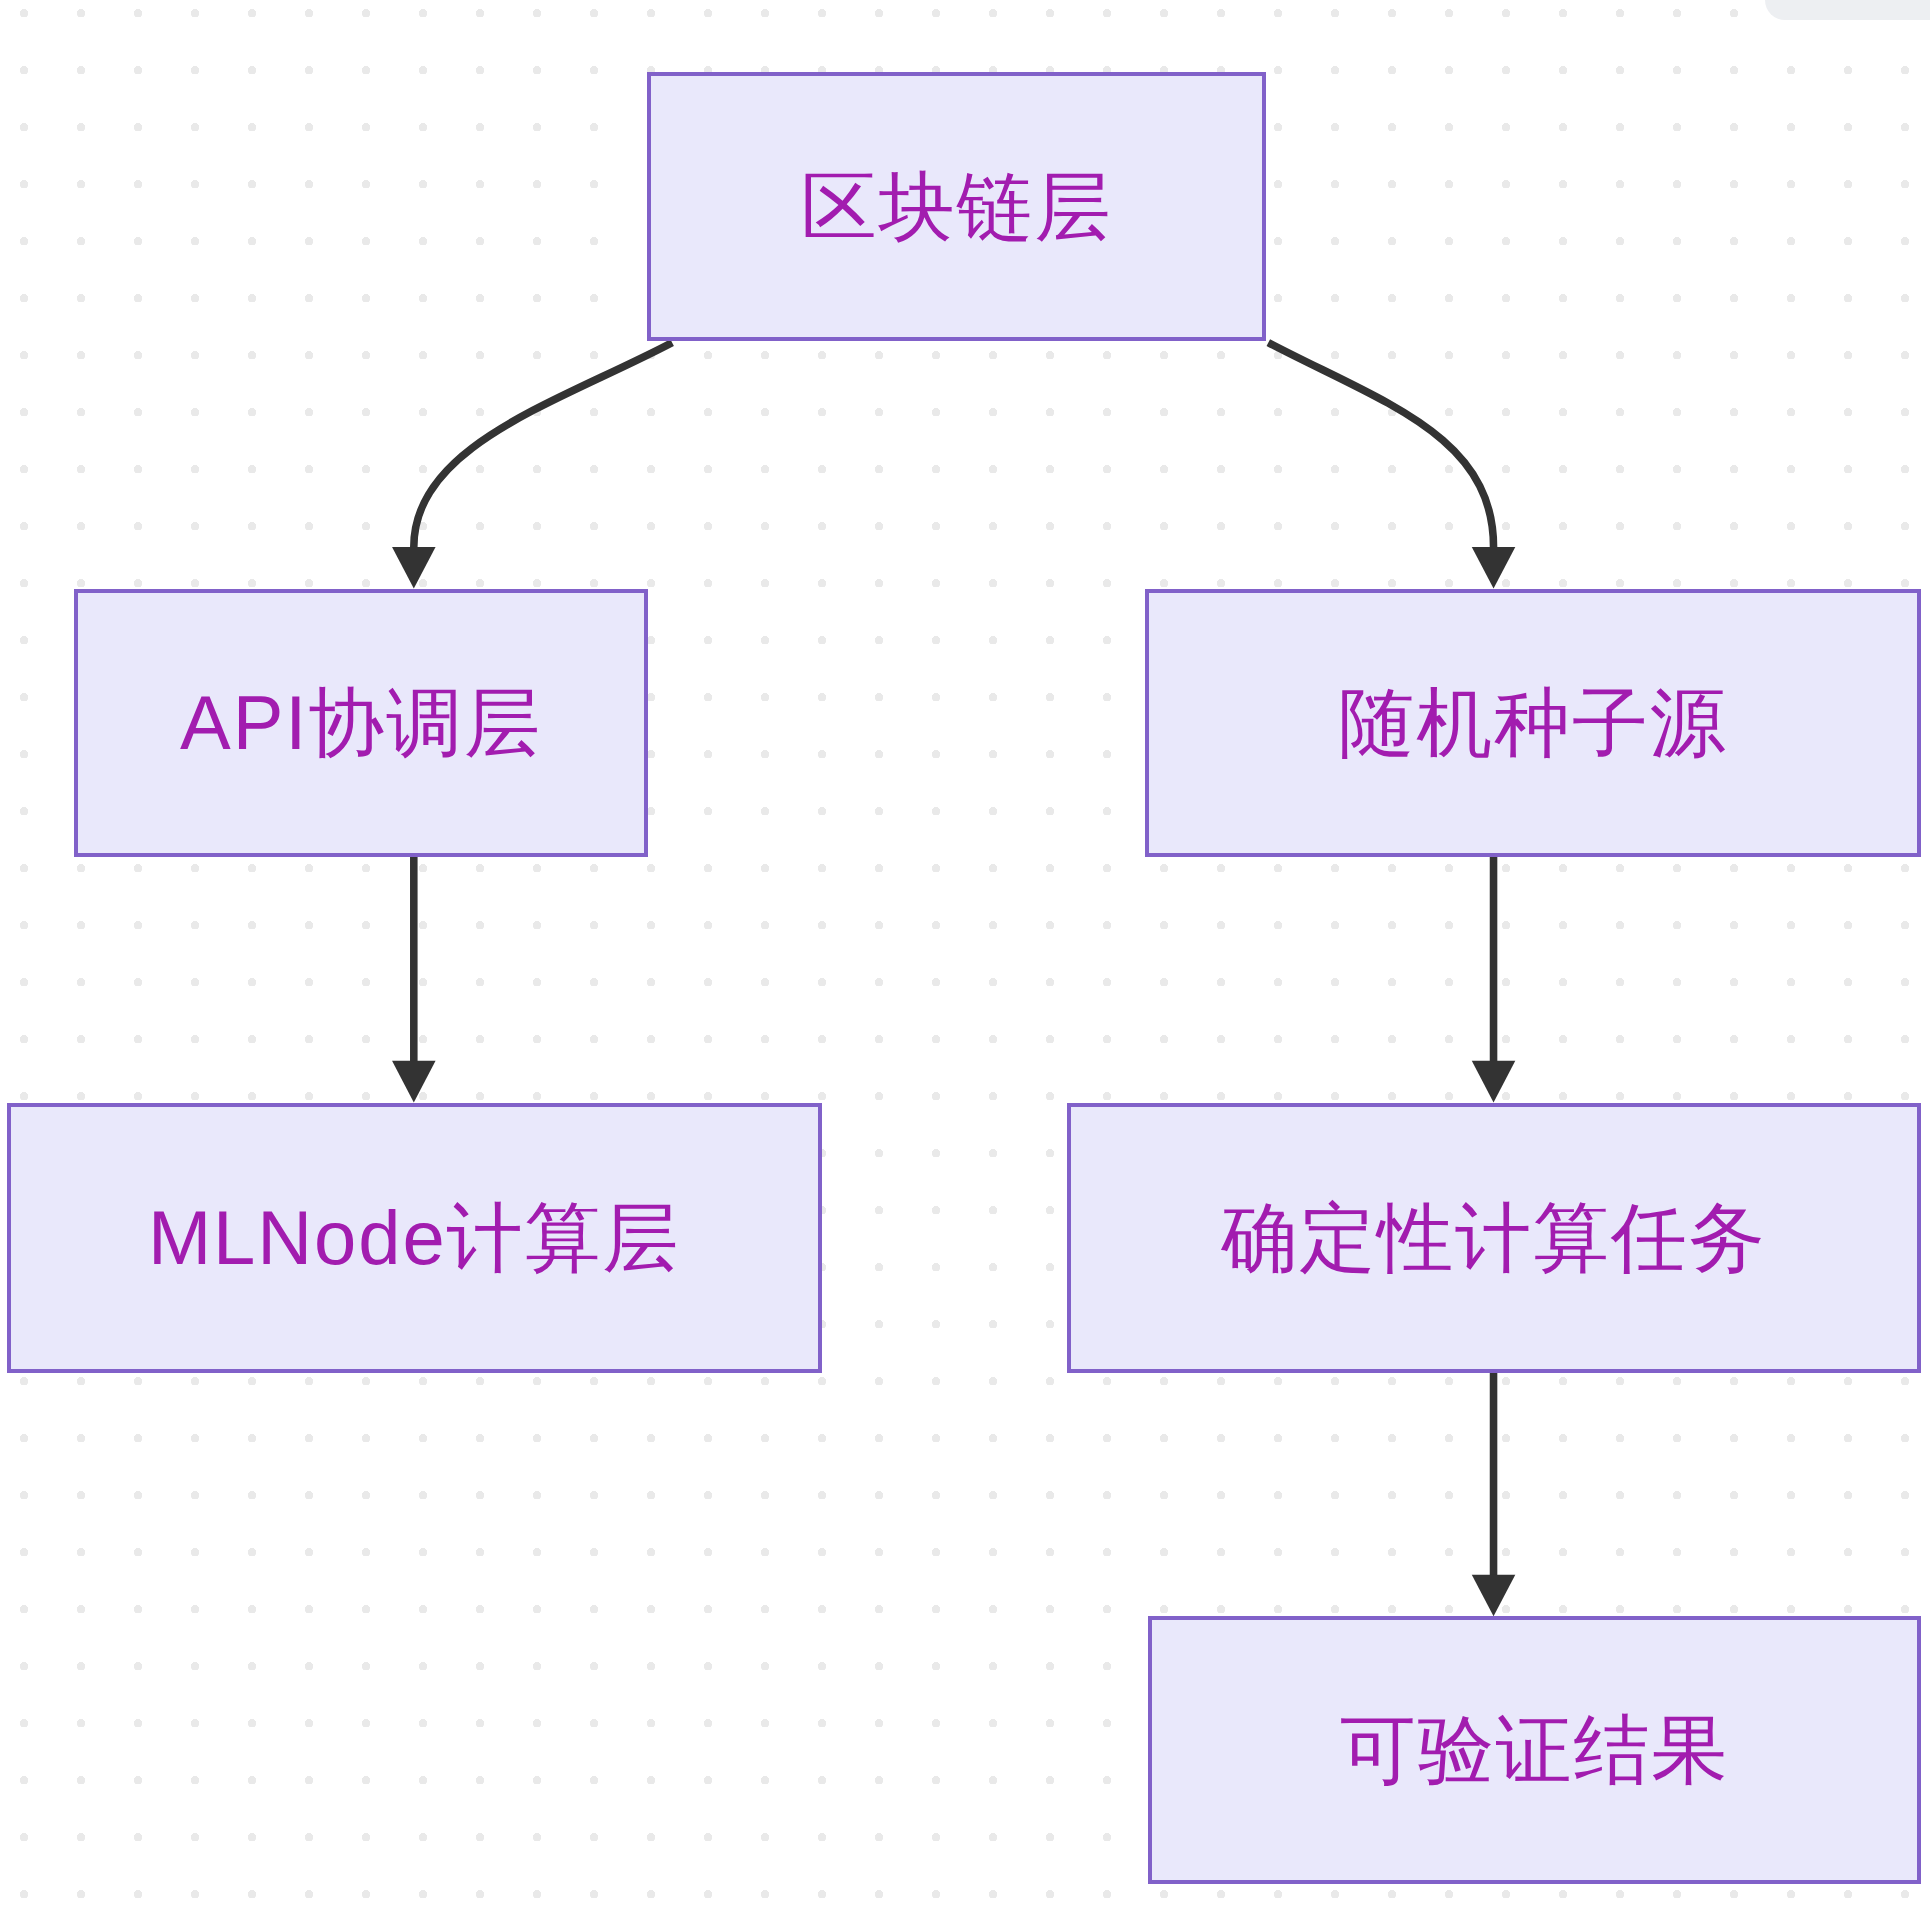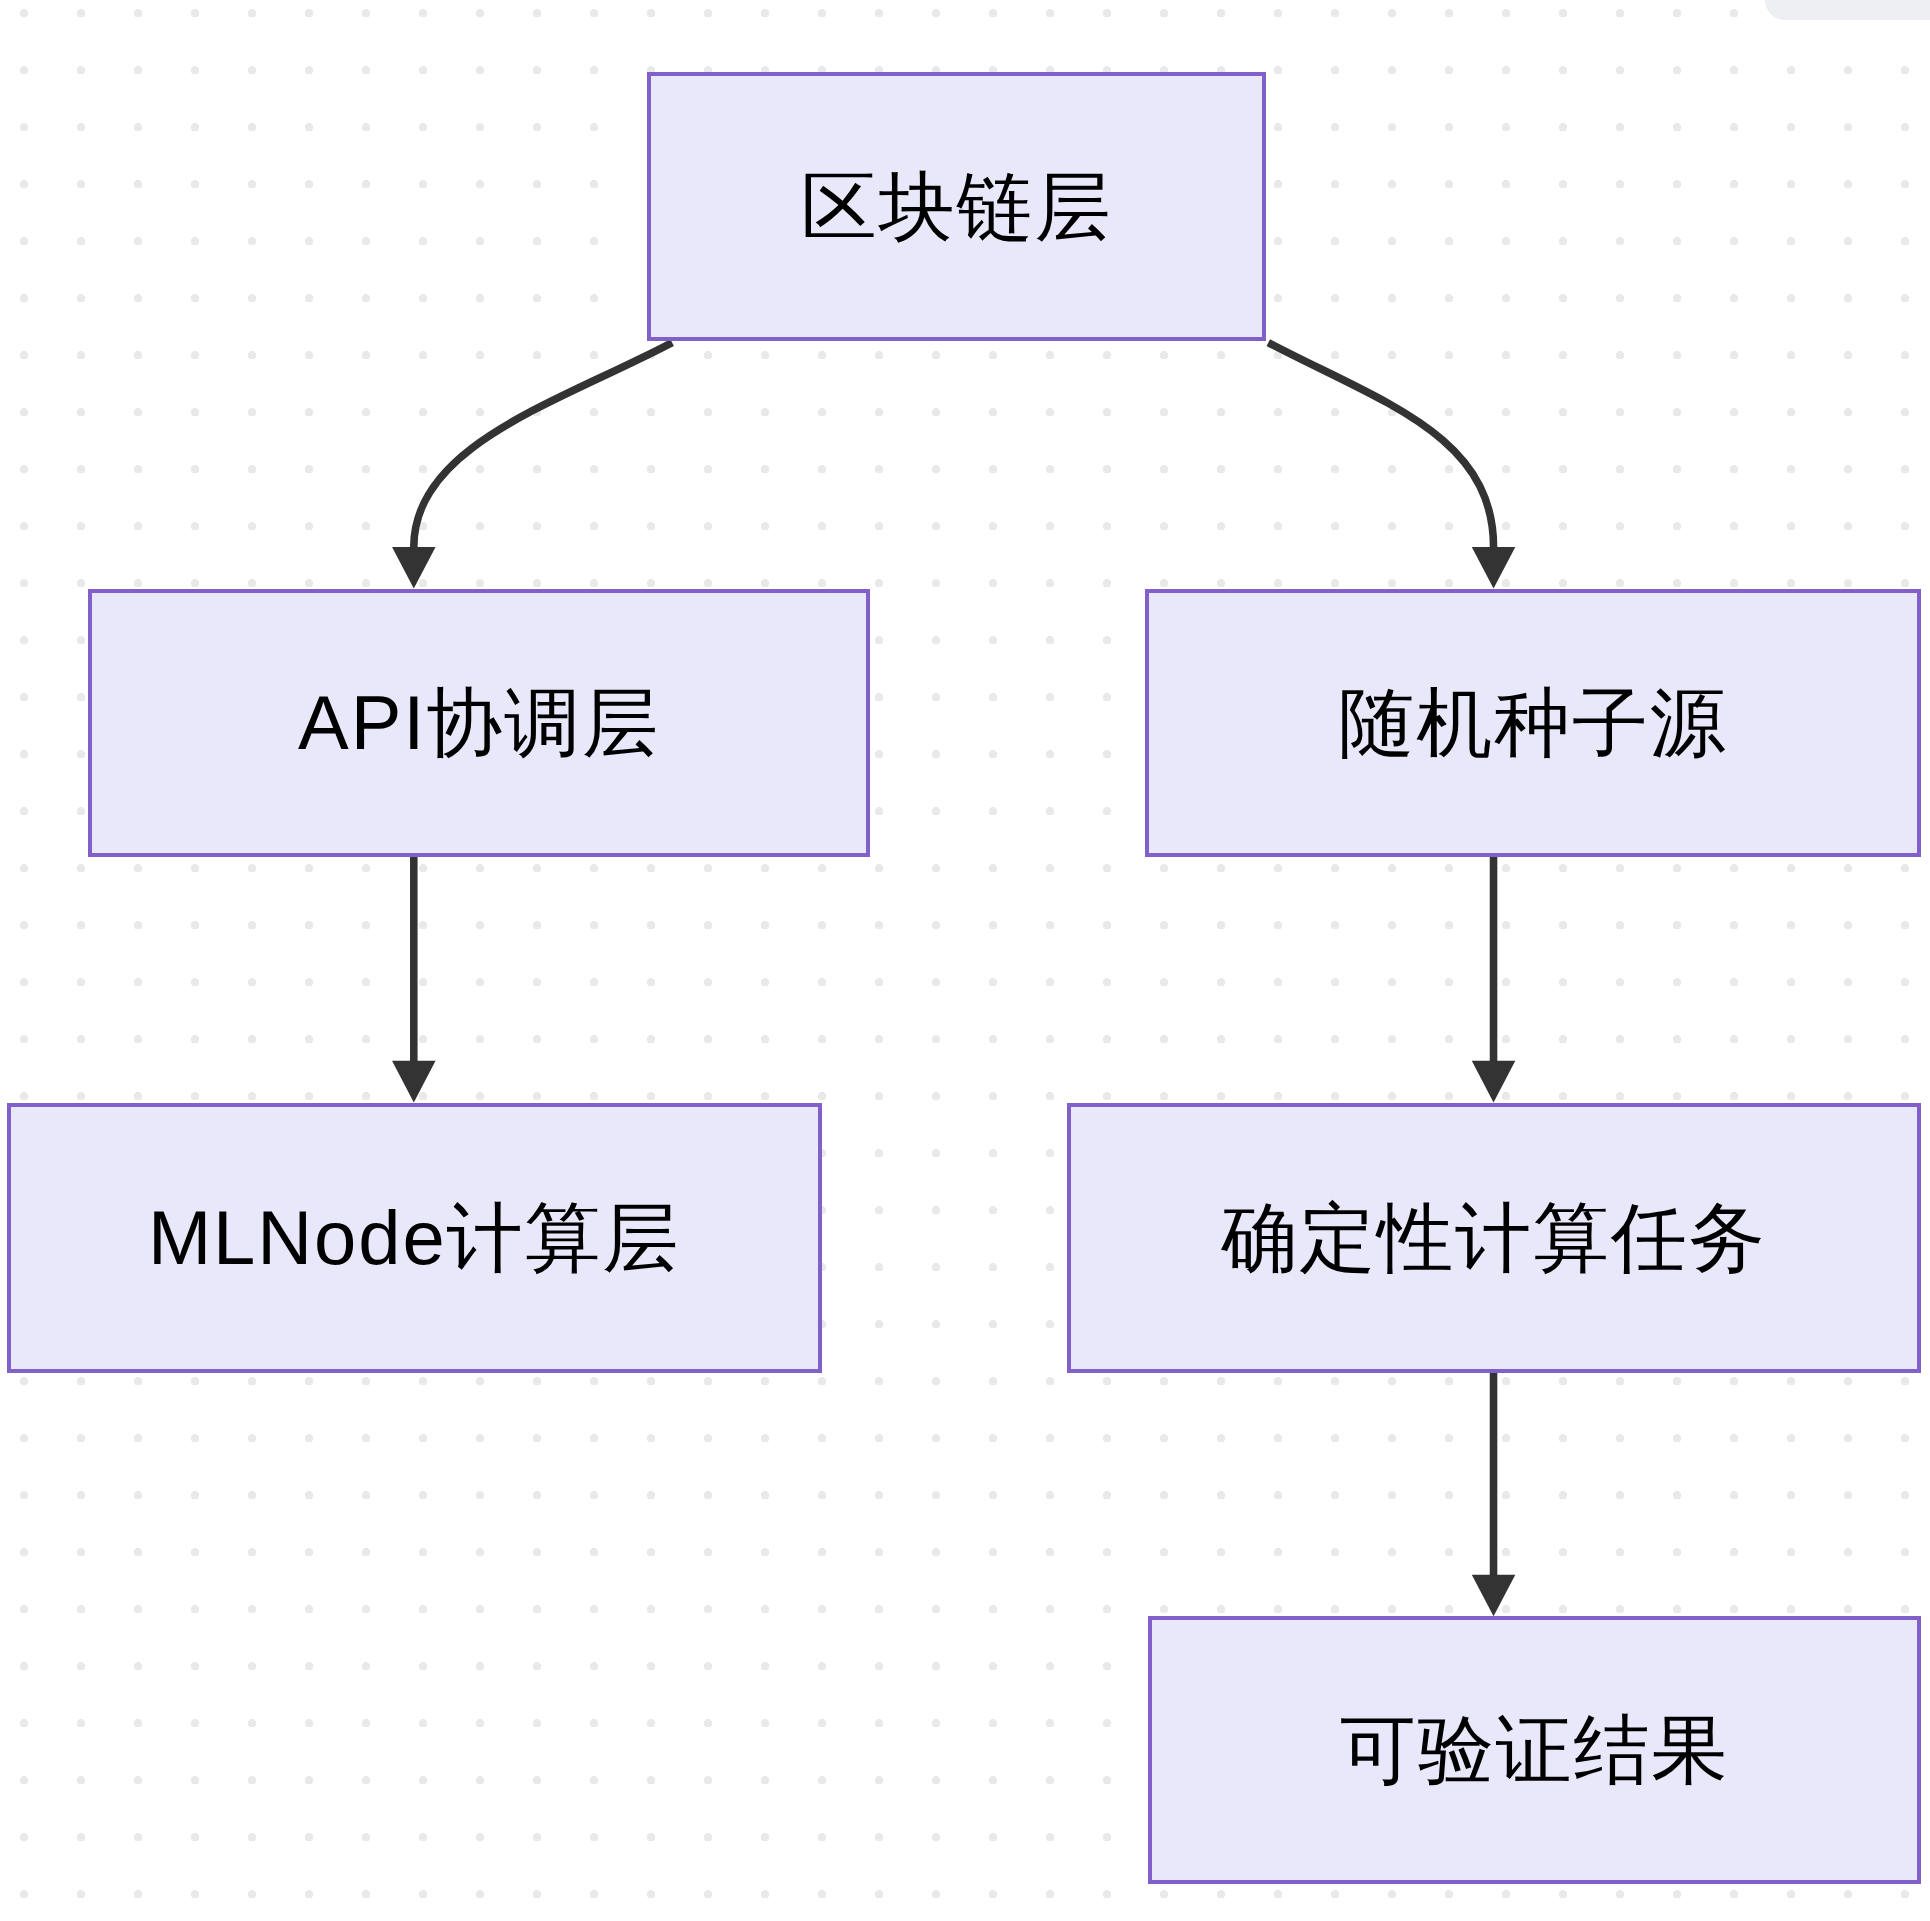--- a/index.html
+++ b/index.html
@@ -14,21 +14,21 @@
   }
   .node{
     position:absolute;
     box-sizing:border-box;
     background:#e9e8fb;
     border:4.7px solid #8161c9;
     display:flex;align-items:center;justify-content:center;
   }
   .node-label{
     font-size:76px;
-    color:#000000;
+    color:#a21caf;
     letter-spacing:1.9px;
     white-space:nowrap;
     line-height:1;
   }
   #edge-layer{
     position:absolute;left:0;top:0;width:1931px;height:1921px;
     pointer-events:none;
   }
   #edge-layer path, #edge-layer line{
     fill:none;stroke:#333333;stroke-width:8;
@@ -63,21 +63,21 @@
     <polygon points="1555,1121 1601,1121 1578,1165"></polygon>
 
     <line x1="1578" y1="1448" x2="1578" y2="1667"></line>
     <polygon points="1555,1664 1601,1664 1578,1708"></polygon>
   </svg>
 
   <div class="node" style="left:647px;top:72px;width:619px;height:269px;">
     <span class="node-label">区块链层</span>
   </div>
 
-  <div class="node" style="left:88px;top:589px;width:782px;height:268px;">
+  <div class="node" style="left:74px;top:589px;width:574px;height:268px;">
     <span class="node-label">API协调层</span>
   </div>
 
   <div class="node" style="left:6.6px;top:1103px;width:815px;height:270px;">
     <span class="node-label">MLNode计算层</span>
   </div>
 
   <div class="node" style="left:1145px;top:589px;width:776px;height:268px;">
     <span class="node-label">随机种子源</span>
   </div>

